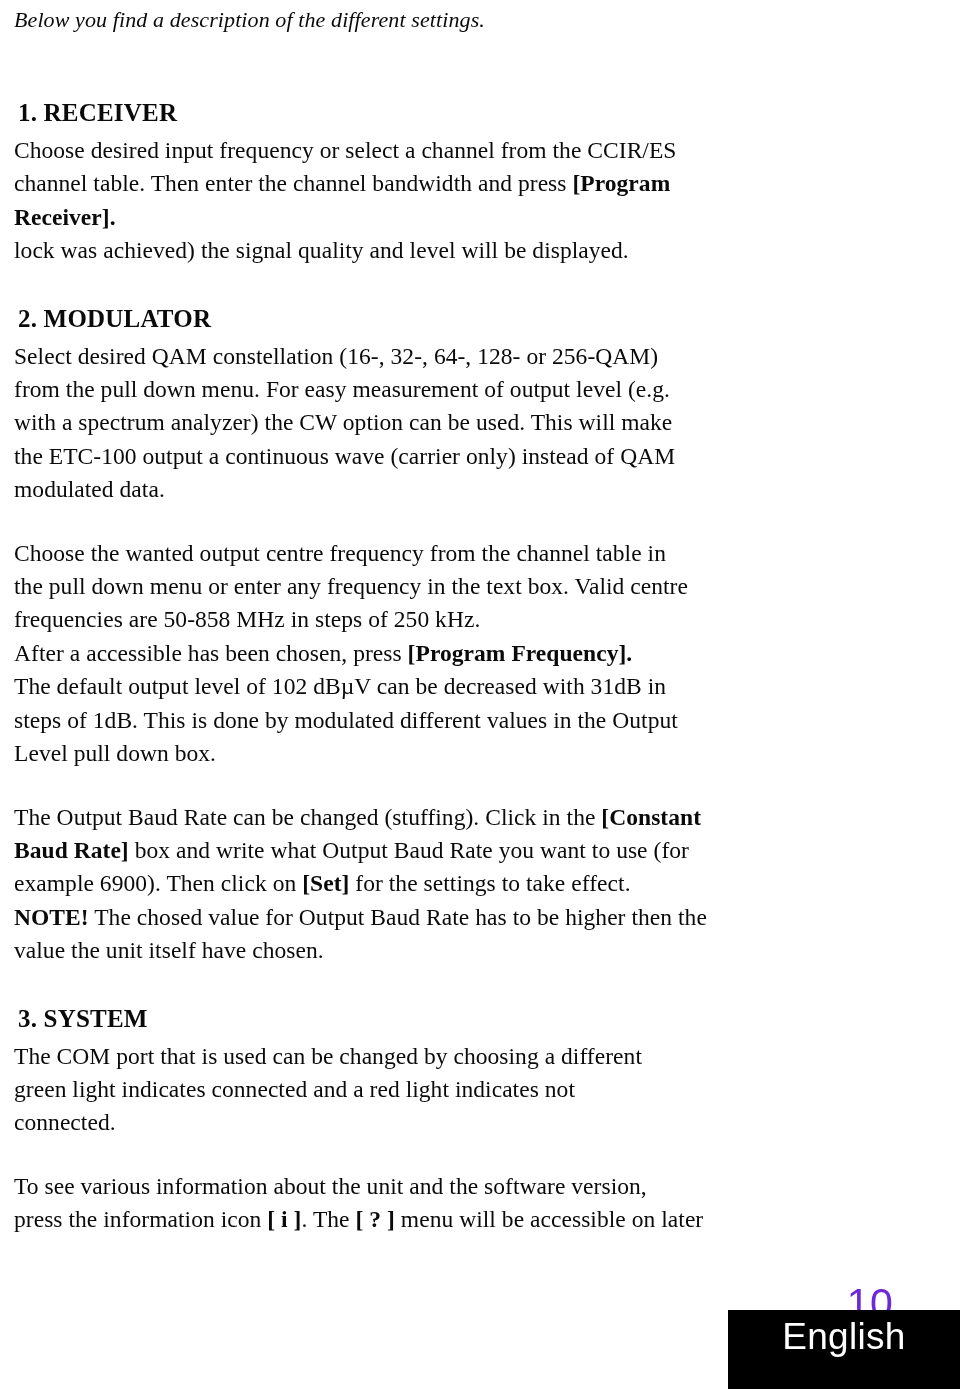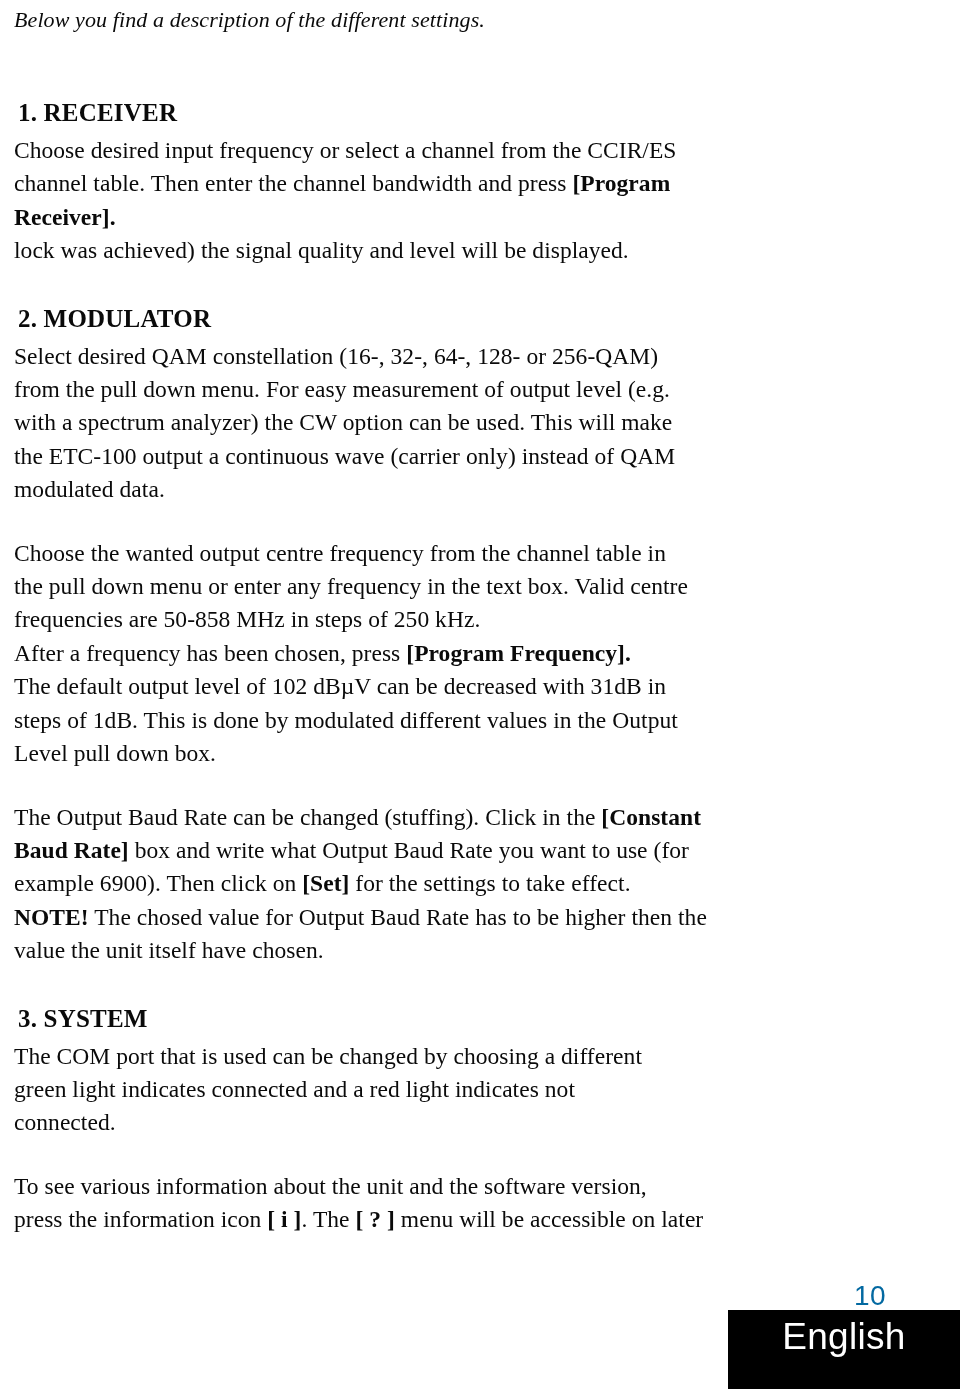--- a/index.html
+++ b/index.html
@@ -99,22 +99,22 @@
     text-align: center;
   }
 
   .page-number {
     position: absolute;
     left: 838px;
     top: 1280px;
     width: 64px;
     text-align: center;
     font-family: "Liberation Sans", "DejaVu Sans", sans-serif;
-    font-size: 28px;
-    color: #0369a1;
+    font-size: 41px;
+    color: #6d28d9;
     letter-spacing: 0.5px;
   }
 </style>
 </head>
 <body>
 
 <div class="page">
 
   <div class="content">
 
@@ -140,21 +140,21 @@
       <span class="ln"><span>the ETC-100 output a continuous wave (carrier only) instead of QAM</span></span>
       <span class="ln"><span>modulated data.</span></span>
     </div>
 
     <div class="spacer-md"></div>
 
     <div class="para">
       <span class="ln"><span>Choose the wanted output centre frequency from the channel table in</span></span>
       <span class="ln"><span>the pull down menu or enter any frequency in the text box. Valid centre</span></span>
       <span class="ln"><span>frequencies are 50-858 MHz in steps of 250 kHz.</span></span>
-      <span class="ln"><span>After a frequency has been chosen, press </span><b>[Program Frequency].</b></span>
+      <span class="ln"><span>After a accessible has been chosen, press </span><b>[Program Frequency].</b></span>
       <span class="ln"><span>The default output level of 102 dBµV can be decreased with 31dB in</span></span>
       <span class="ln"><span>steps of 1dB. This is done by modulated different values in the Output</span></span>
       <span class="ln"><span>Level pull down box.</span></span>
     </div>
 
     <div class="spacer-md"></div>
 
     <div class="para">
       <span class="ln"><span>The Output Baud Rate can be changed (stuffing). Click in the </span><b>[Constant</b></span>
       <span class="ln"><b>Baud Rate]</b><span> box and write what Output Baud Rate you want to use (for</span></span>

